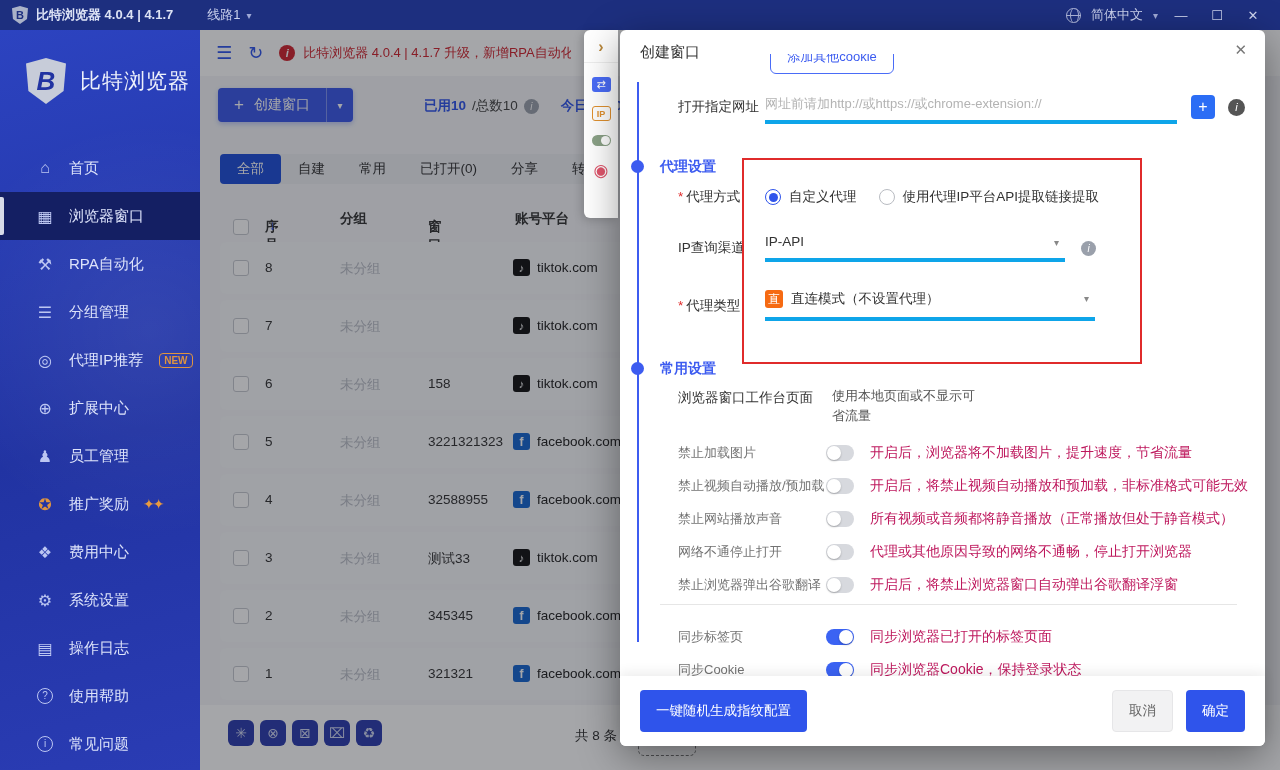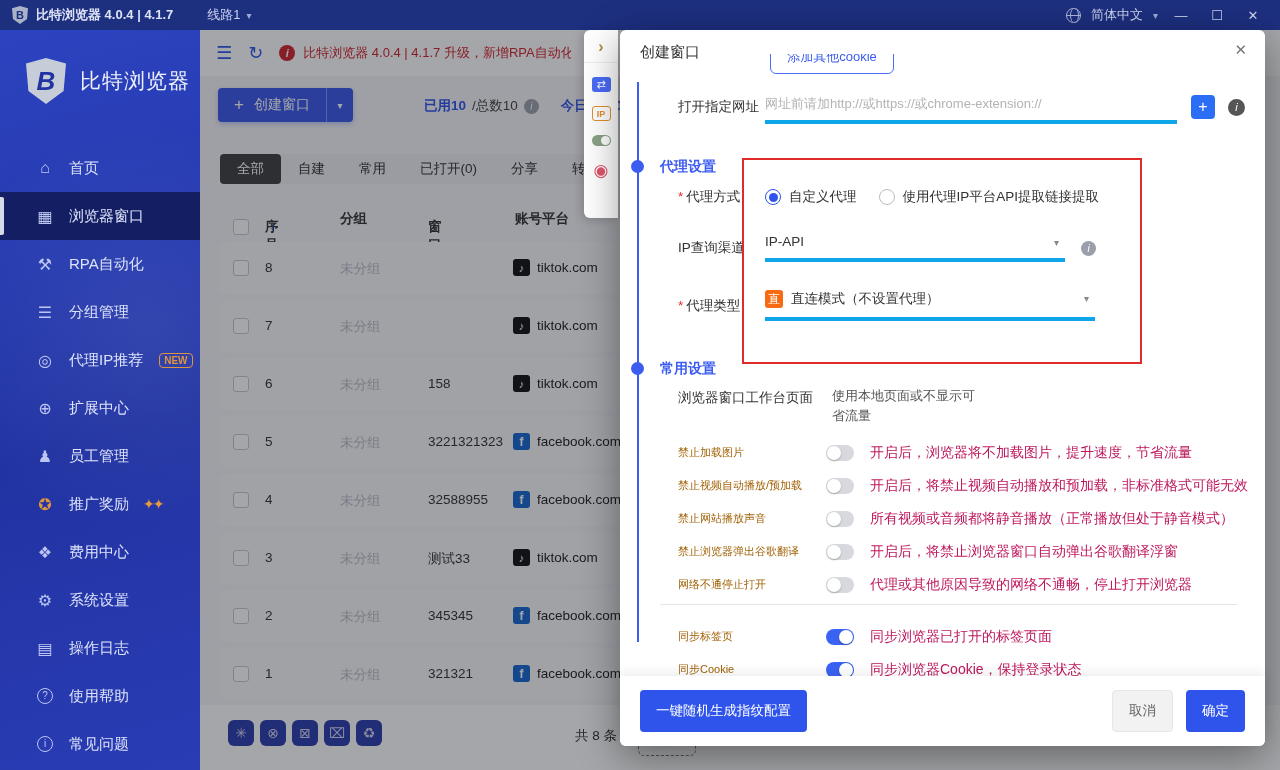--- a/index.html
+++ b/index.html
@@ -46,21 +46,21 @@
   .create-main{display:flex;align-items:center;gap:10px;padding:0 16px;font-size:14px;border-right:1px solid rgba(255,255,255,.35)}
   .create-plus{font-size:17px}
   .create-caret{width:26px;display:flex;align-items:center;justify-content:center;font-size:10px}
   .stats{position:absolute;left:224px;top:67px;font-size:13.5px;color:#444;display:flex;align-items:center;gap:6px;white-space:nowrap}
   .stats .b{color:#2f54eb;font-weight:bold}
   .stats .gap{width:10px}
   .info-grey{width:15px;height:15px;background:#9aa0ab;border-radius:50%;color:#fff;font-size:10px;font-style:italic;display:inline-flex;align-items:center;justify-content:center}
 
   .tabstrip{position:absolute;left:20px;top:124px;height:30px;display:flex;background:#edeff3;border-radius:4px}
   .tab{padding:0 17px;line-height:30px;font-size:13.5px;color:#333;cursor:pointer;border-radius:4px}
-  .tab.active{background:#404040;color:#fff}
+  .tab.active{background:#1d4ed8;color:#fff}
 
   .thead{position:absolute;left:20px;top:172px;height:34px;right:0;font-size:13.5px;font-weight:bold;color:#333}
   .thead span{position:absolute;top:8px}
   .checkbox{width:16px;height:16px;border:1px solid #c6c9cf;border-radius:3px;background:#fff;display:inline-block}
   .sort-blue{color:#2f54eb;font-weight:bold;margin-left:4px}
   .sort-dark{color:#555;font-weight:bold;margin-left:4px}
 
   .rows{position:absolute;left:20px;top:212px;width:1045px}
   .trow{position:relative;height:52px;margin-bottom:6px;background:#f7f8fa;border-radius:6px;font-size:13.5px;cursor:pointer}
   .trow .cb{position:absolute;left:13px;top:18px}
@@ -115,21 +115,21 @@
   .sel{position:relative;padding-bottom:9px}
   .sel .val{font-size:13.5px;color:#333;display:flex;align-items:center;gap:8px}
   .sel .s-caret{position:absolute;right:6px;top:3px;font-size:10px;color:#888}
   .badge-zhi{width:18px;height:18px;background:#f66a12;border-radius:3px;color:#fff;font-size:12px;display:flex;align-items:center;justify-content:center;flex:none}
   .seg{display:flex;height:26px;background:#eef0f3;border-radius:3px}
   .seg-item{padding:0 13px;line-height:26px;font-size:13px;color:#333;cursor:pointer;border-radius:3px;white-space:nowrap}
   .seg-item.active{background:#2f54eb;color:#fff;font-weight:bold}
   .wb-note{margin-left:14px;width:148px;font-size:13px;color:#555;line-height:1.5}
   .t-rows{position:absolute;left:58px;right:10px}
   .t-row{display:flex;align-items:center;height:33px}
-  .t-label{flex:none;width:148px;font-size:11px;color:#a16207;white-space:nowrap}
+  .t-label{flex:none;width:148px;font-size:13px;color:#737373;white-space:nowrap}
   .switch{flex:none;width:28px;height:16px;border-radius:9px;background:#d7d9de;position:relative;cursor:pointer}
   .switch::after{content:"";position:absolute;left:1px;top:1px;width:14px;height:14px;border-radius:50%;background:#fff;box-shadow:0 1px 2px rgba(0,0,0,.25);transition:left .1s}
   .switch.on{background:#3b63f3}
   .switch.on::after{left:13px}
   .t-desc{margin-left:16px;font-size:14px;color:#be185d;white-space:nowrap}
   .divider{position:absolute;left:40px;right:28px;top:550px;border-top:1px solid #e6e6e6}
   .m-footer{position:absolute;left:0;right:0;bottom:0;height:70px;background:#fff;border-radius:0 0 6px 6px;box-shadow:0 -4px 12px rgba(0,0,0,.07);display:flex;align-items:center;justify-content:space-between;padding:0 20px;z-index:6}
   .btn{height:42px;border-radius:4px;font-size:13.5px;display:inline-flex;align-items:center;padding:0 16px;cursor:pointer;border:none;font-family:inherit}
   .btn-primary{background:#2f54eb;color:#fff}
   .btn-plain{background:#f2f2f3;color:#666;border:1px solid #e6e6e8}
@@ -455,28 +455,28 @@
             <span class="t-label">禁止视频自动播放/预加载</span>
             <span class="switch off"></span>
             <span class="t-desc">开启后，将禁止视频自动播放和预加载，非标准格式可能无效</span>
           </div>
           <div class="t-row">
             <span class="t-label">禁止网站播放声音</span>
             <span class="switch off"></span>
             <span class="t-desc">所有视频或音频都将静音播放（正常播放但处于静音模式）</span>
           </div>
           <div class="t-row">
+            <span class="t-label">网络不通停止打开</span>
+            <span class="switch off"></span>
+            <span class="t-desc">代理或其他原因导致的网络不通畅，停止打开浏览器</span>
+          </div>
+          <div class="t-row">
             <span class="t-label">禁止浏览器弹出谷歌翻译</span>
             <span class="switch off"></span>
             <span class="t-desc">开启后，将禁止浏览器窗口自动弹出谷歌翻译浮窗</span>
-          </div>
-          <div class="t-row">
-            <span class="t-label">网络不通停止打开</span>
-            <span class="switch off"></span>
-            <span class="t-desc">代理或其他原因导致的网络不通畅，停止打开浏览器</span>
           </div>
         </div>
 
       <div class="divider"></div>
 
       <div class="t-rows" style="top:566px">
 
       <div class="t-row">
             <span class="t-label">同步标签页</span>
             <span class="switch on"></span>

